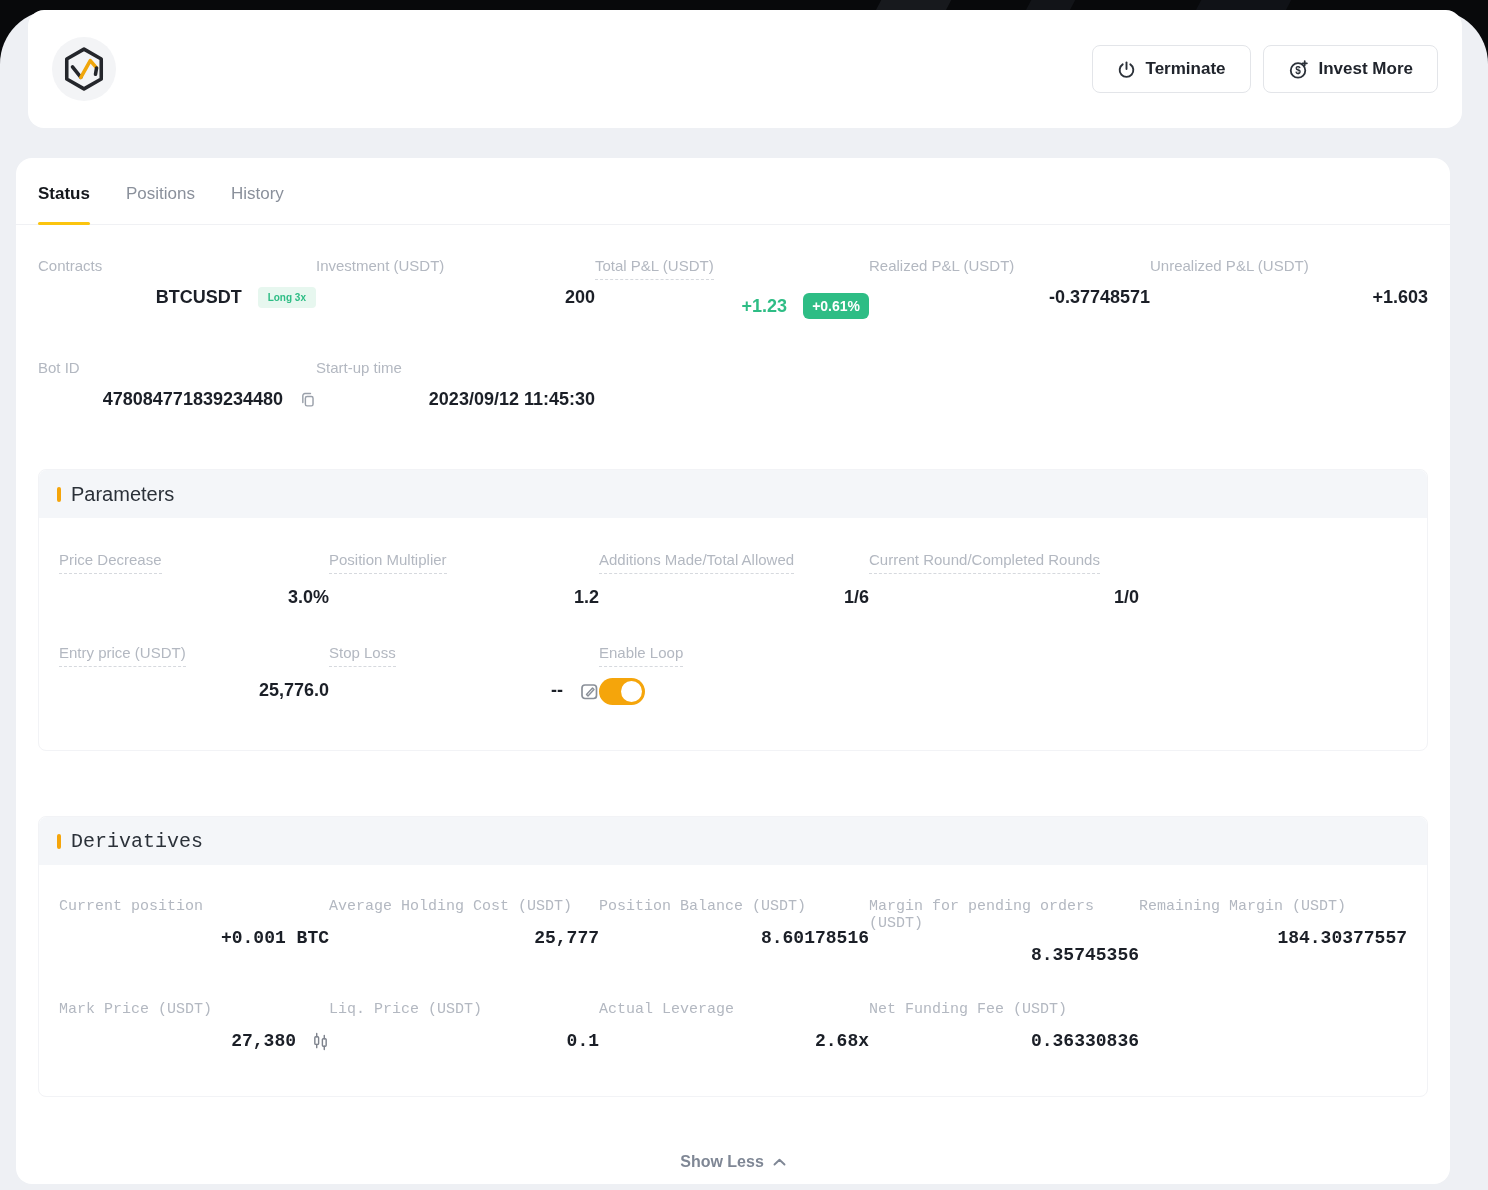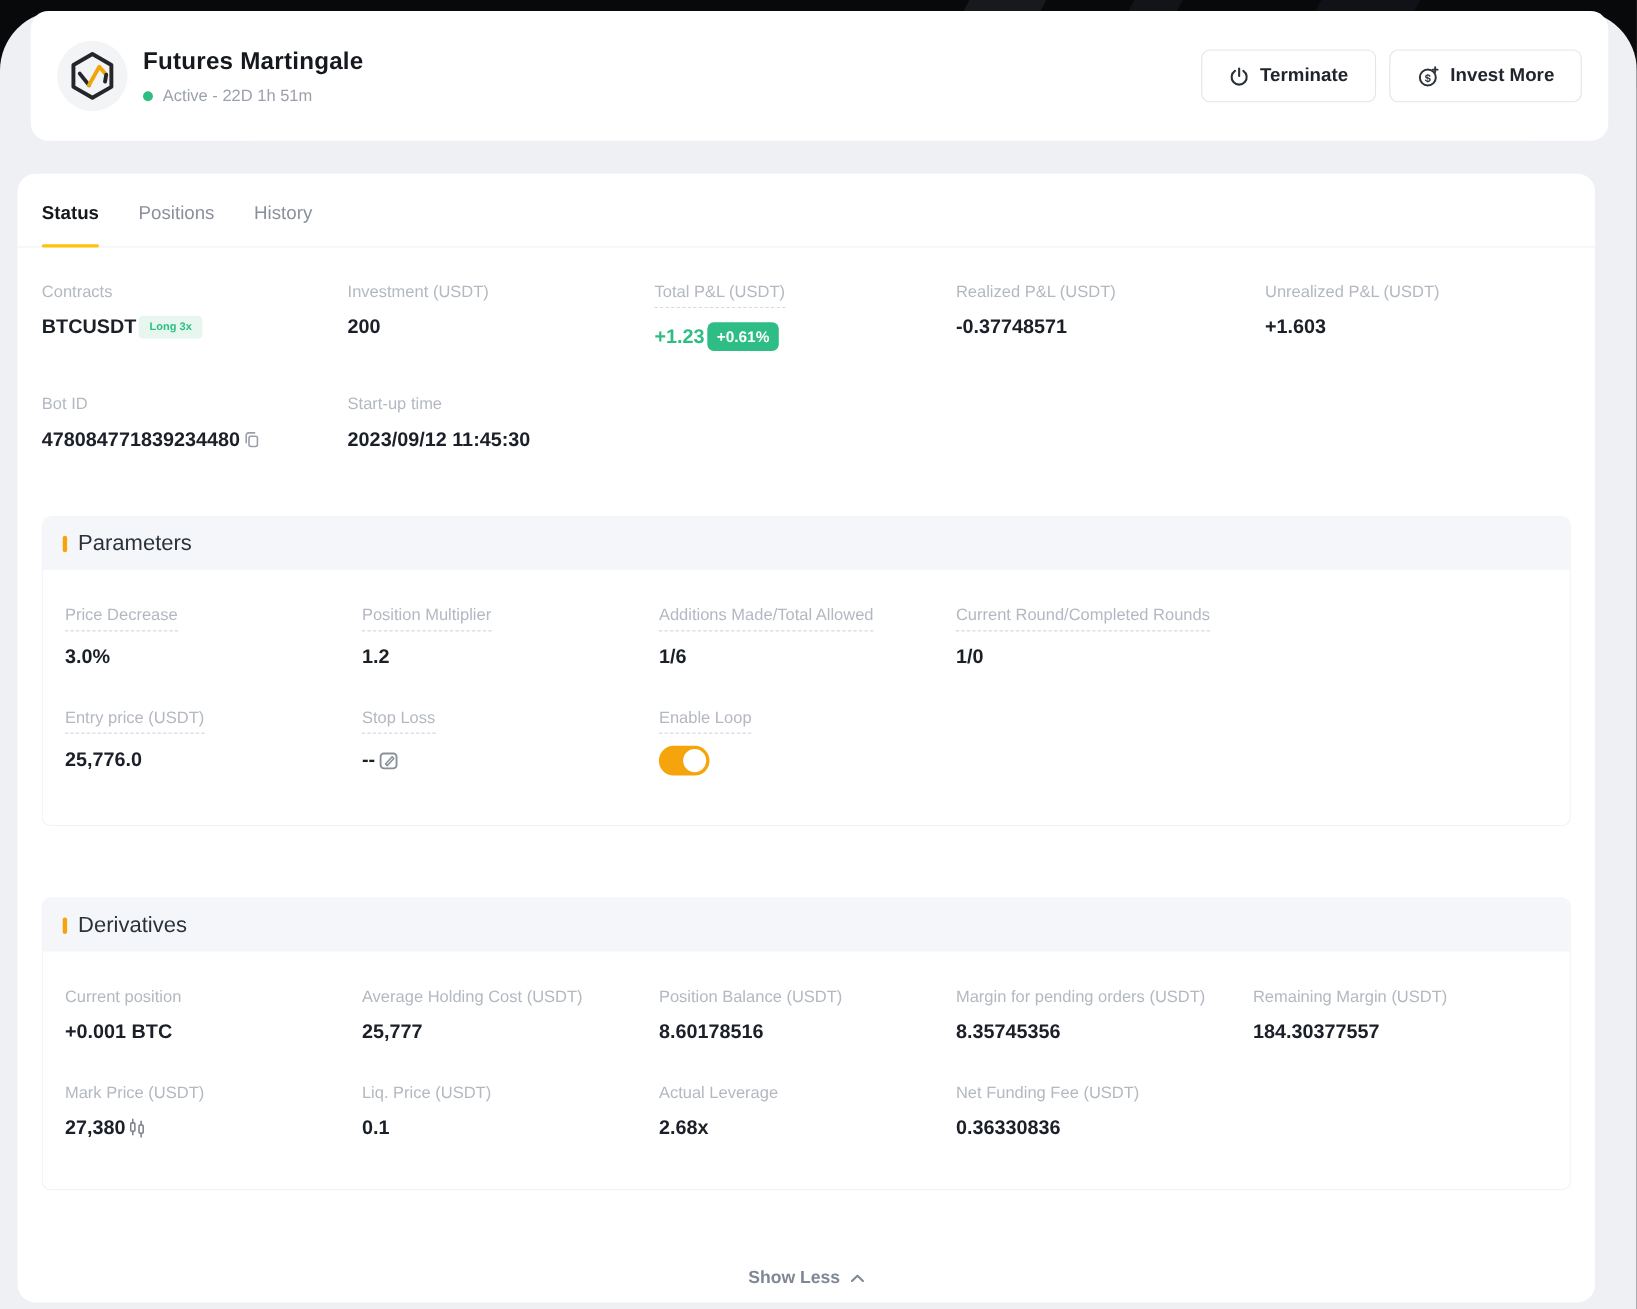--- a/index.html
+++ b/index.html
@@ -54,34 +54,34 @@
 
   .grid-row {
     display:grid; grid-template-columns:278px 279px 274px 281px 1fr;
     padding:0 22px; align-items:start;
   }
   .stats-area { padding-top:32px; }
   .stats-area .grid-row + .grid-row { margin-top:40px; }
 
   .flabel { font-size:15px; color:#b3b8c1; }
   .flabel.dashed { display:inline-block; border-bottom:1px dashed #d6d9de; padding-bottom:5px; }
-  .fvalue { margin-top:13px; font-size:18px; font-weight:700; color:#1b1f27; display:flex; align-items:center; gap:2px; }
+  .fvalue { margin-top:13px; font-size:18px; font-weight:700; color:#1b1f27; display:flex; align-items:center; gap:16px;justify-content:flex-end; }
 
   .badge-soft { background:#e7f7ef; color:#2ebd85; font-size:10px; font-weight:700; padding:5px 10px; border-radius:4px; }
   .pnl-pos { color:#2ebd85; }
   .badge-solid { background:#2ebd85; color:#fff; font-size:14px; font-weight:700; padding:5px 9px; border-radius:6px; }
 
   .icon-btn { display:inline-flex; align-items:center; cursor:pointer; line-height:0; }
 
   
   .section {
     margin:0 22px; border:1px solid #f2f3f6; border-radius:8px; background:#fff;
   }
   .section-params { margin-top:59px; }
-  .section-derivs { margin-top:65px; }
+  .section-derivs { margin-top:65px;font-family:Liberation Mono, monospace; }
   .section-head {
     height:48px; background:#f4f6f9; border-radius:8px 8px 0 0;
     display:flex; align-items:center; padding:0 18px; gap:10px;
   }
   .accent-bar { width:4px; height:15px; background:#f5a50b; border-radius:2px; }
   .section-title { font-size:20px; font-weight:500; color:#2b3139; }
   .section-body { padding:33px 0 45px; }
   .section-body .grid-row { grid-template-columns:270px 270px 270px 270px 1fr; padding:0 20px; }
   .section-body .grid-row + .grid-row { margin-top:36px; }
 
@@ -112,27 +112,20 @@
 <div class="sheet">
 
   <div class="header-card">
     <div class="logo-wrap">
       <svg width="46" height="46" viewBox="0 0 44 44">
         <polygon points="22,3 38.5,12.5 38.5,31.5 22,41 5.5,31.5 5.5,12.5" fill="none" stroke="#24262b" stroke-width="3.4" stroke-linejoin="round"></polygon>
         <path d="M11,20 L19,30" fill="none" stroke="#24262b" stroke-width="3.4" stroke-linecap="round"></path>
         <path d="M19,30 L28,14 L34,21" fill="none" stroke="#f0a60b" stroke-width="3.4" stroke-linecap="round" stroke-linejoin="round"></path>
         <path d="M34,21 L33,27" fill="none" stroke="#24262b" stroke-width="3.4" stroke-linecap="round"></path>
       </svg>
-    </div>
-    <div class="header-text">
-      <div class="bot-title">Futures Martingale</div>
-      <div class="status-line">
-        <span class="status-dot"></span>
-        <span class="status-text">Active - 22D 1h 51m</span>
-      </div>
     </div>
     <div class="header-actions">
       <div class="btn">
         <svg width="19" height="19" viewBox="0 0 20 20">
           <path d="M10 2.5 V 9.5" stroke="#2b3139" stroke-width="2" stroke-linecap="round" fill="none"></path>
           <path d="M6 4.6 a7.2 7.2 0 1 0 8 0" stroke="#2b3139" stroke-width="2" stroke-linecap="round" fill="none"></path>
         </svg>
         <span>Terminate</span>
       </div>
       <div class="btn">

